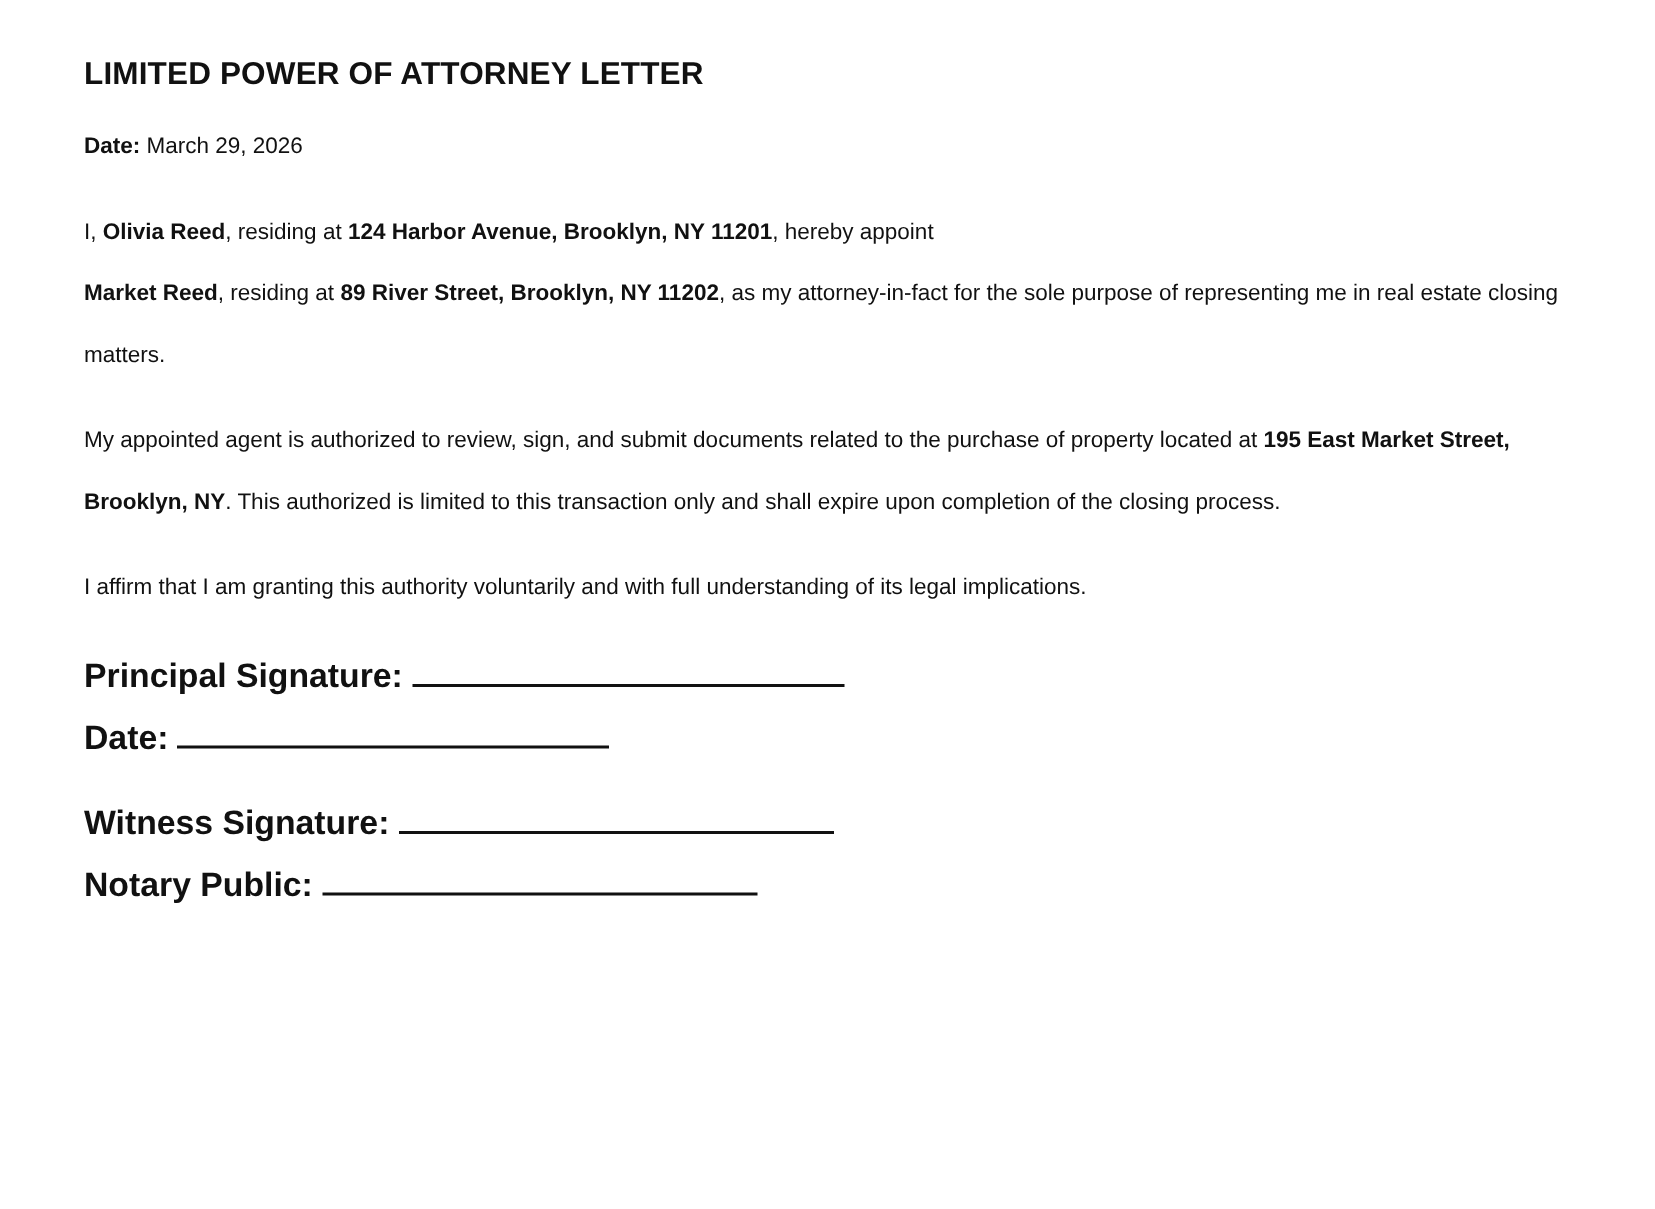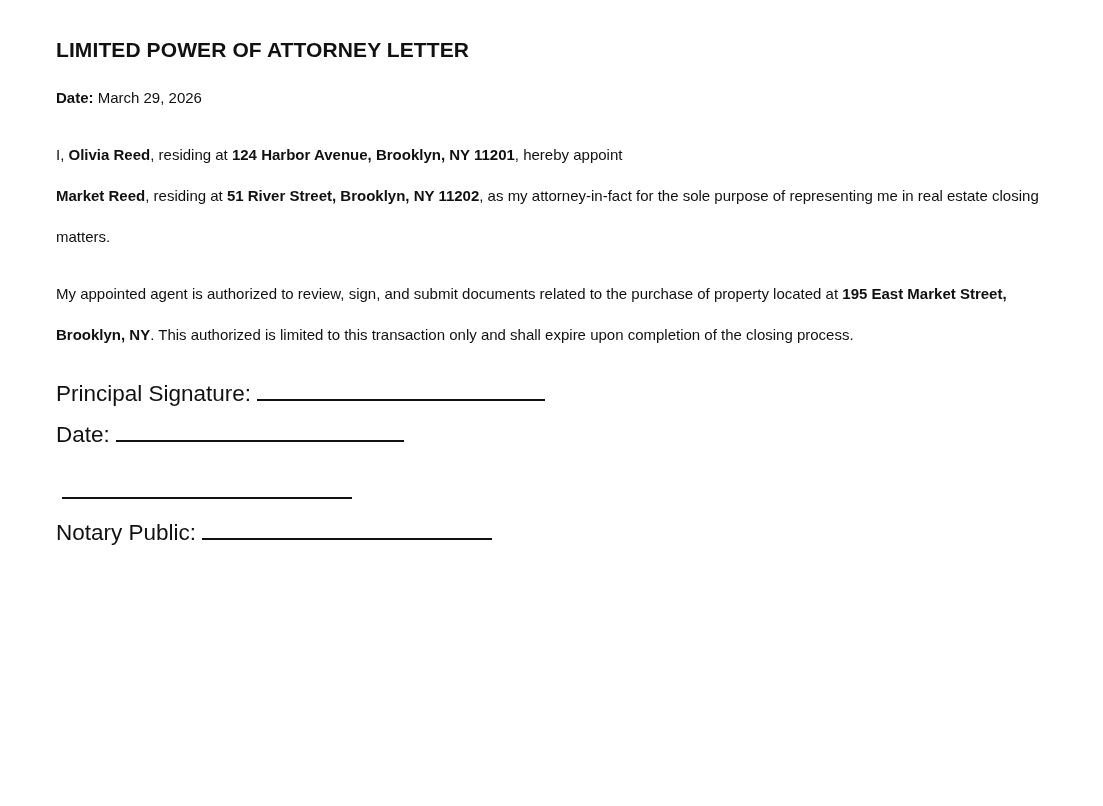--- a/index.html
+++ b/index.html
@@ -22,21 +22,21 @@
       font-size: 15px; line-height: 41px; margin: 0;
     }
     .date-line { margin-top: 11px; }
     .para1 { margin-top: 16px; }
     .para2 { margin-top: 16px; }
     .para3 { margin-top: 16px; }
     b { font-weight: bold; }
     .sig-block { margin-top: 18px; }
     .sig-block2 { margin-top: 16px; }
     .sig-row {
-      font-size: 22.5px; line-height: 41px; font-weight: normal; margin: 0;
+      font-size: 22.5px; line-height: 41px; font-weight: bold; margin: 0;
       white-space: nowrap;
     }
     .blank {
       display: inline-block;
       border-bottom: 2px solid #111;
       height: 24px;
       vertical-align: baseline;
       margin-left: 6px;
     }
     .w-principal { width: 288px; }
@@ -45,27 +45,28 @@
     .w-notary { width: 290px; }
   </style>
 </head>
 <body>
 
 <div class="page">
   <h1 class="title">LIMITED POWER OF ATTORNEY LETTER</h1>
 
   <p class="p date-line"><b>Date:</b><span> March 29, 2026</span></p>
 
-  <p class="p para1"><span>I, </span><b>Olivia Reed</b><span>, residing at </span><b>124 Harbor Avenue, Brooklyn, NY 11201</b><span>, hereby appoint </span><br><b>Market Reed</b><span>, residing at </span><b>51 River Street, Brooklyn, NY 11202</b><span>, as my attorney-in-fact for the sole purpose of representing me in real estate closing matters.</span></p>
+  <p class="p para1"><span>I, </span><b>Olivia Reed</b><span>, residing at </span><b>124 Harbor Avenue, Brooklyn, NY 11201</b><span>, hereby appoint </span><br><b>Market Reed</b><span>, residing at </span><b>89 River Street, Brooklyn, NY 11202</b><span>, as my attorney-in-fact for the sole purpose of representing me in real estate closing matters.</span></p>
 
   <p class="p para2"><span>My appointed agent is authorized to review, sign, and submit documents related to the purchase of property located at </span><b>195 East Market Street, Brooklyn, NY</b><span>. This authorized is limited to this transaction only and shall expire upon completion of the closing process.</span></p>
 
+  <p class="p para3">I affirm that I am granting this authority voluntarily and with full understanding of its legal implications.</p>
 
   <div class="sig-block">
     <p class="sig-row"><span>Principal Signature:</span><span class="blank w-principal"></span></p>
     <p class="sig-row"><span>Date:</span><span class="blank w-date"></span></p>
   </div>
 
   <div class="sig-block2">
-    <p class="sig-row"><span class="blank w-witness"></span></p>
+    <p class="sig-row"><span>Witness Signature:</span><span class="blank w-witness"></span></p>
     <p class="sig-row"><span>Notary Public:</span><span class="blank w-notary"></span></p>
   </div>
 </div>
 
 </body></html>

